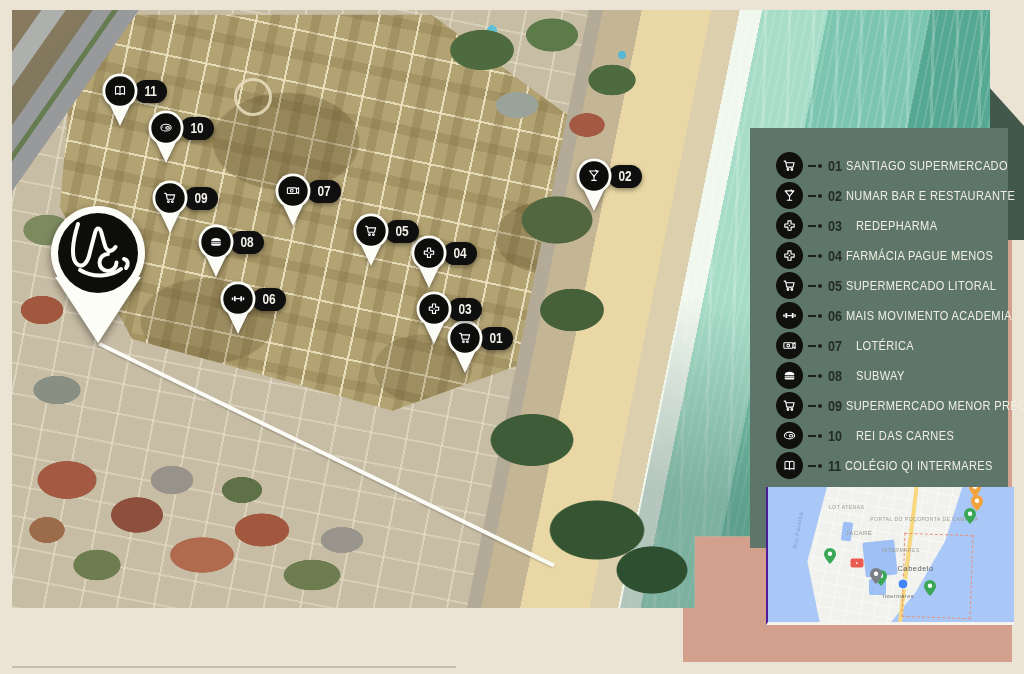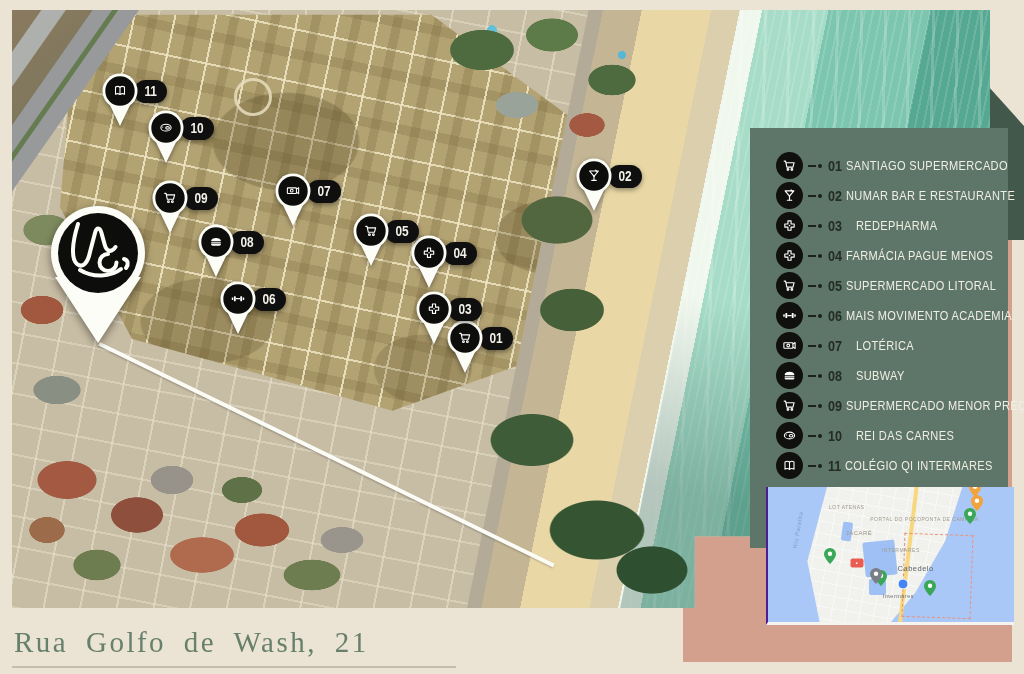--- a/index.html
+++ b/index.html
@@ -492,15 +492,14 @@
             <use href="#sym-minipin" fill="#f2a33c"></use>
           </svg></span>
         <span class="inset-marker" style="left: 44%; top: 75%;"><svg width="12" height="16" viewBox="0 0 12 16">
             <use href="#sym-minipin" fill="#7a7f87"></use>
           </svg></span>
         <span class="inset-marker" style="left: 55%; top: 72%; width: 9px; height: 9px; border-radius: 50%; background: rgb(66, 133, 244); border: 1.5px solid rgb(255, 255, 255); transform: translate(-50%, -50%);"></span>
         <span class="inset-marker" style="left: 36%; top: 56%; width: 13px; height: 9px; border-radius: 2px; background: rgb(234, 92, 82); transform: translate(-50%, -50%); display: flex; align-items: center; justify-content: center; color: rgb(255, 255, 255); font-size: 6px; line-height: 9px;">▪</span>
       </div>
   </div>
 
-  <div id="address">Rua Golfo de Wash, 21</div>
   <div id="divider"></div>
 </div>
 
 </body></html>

